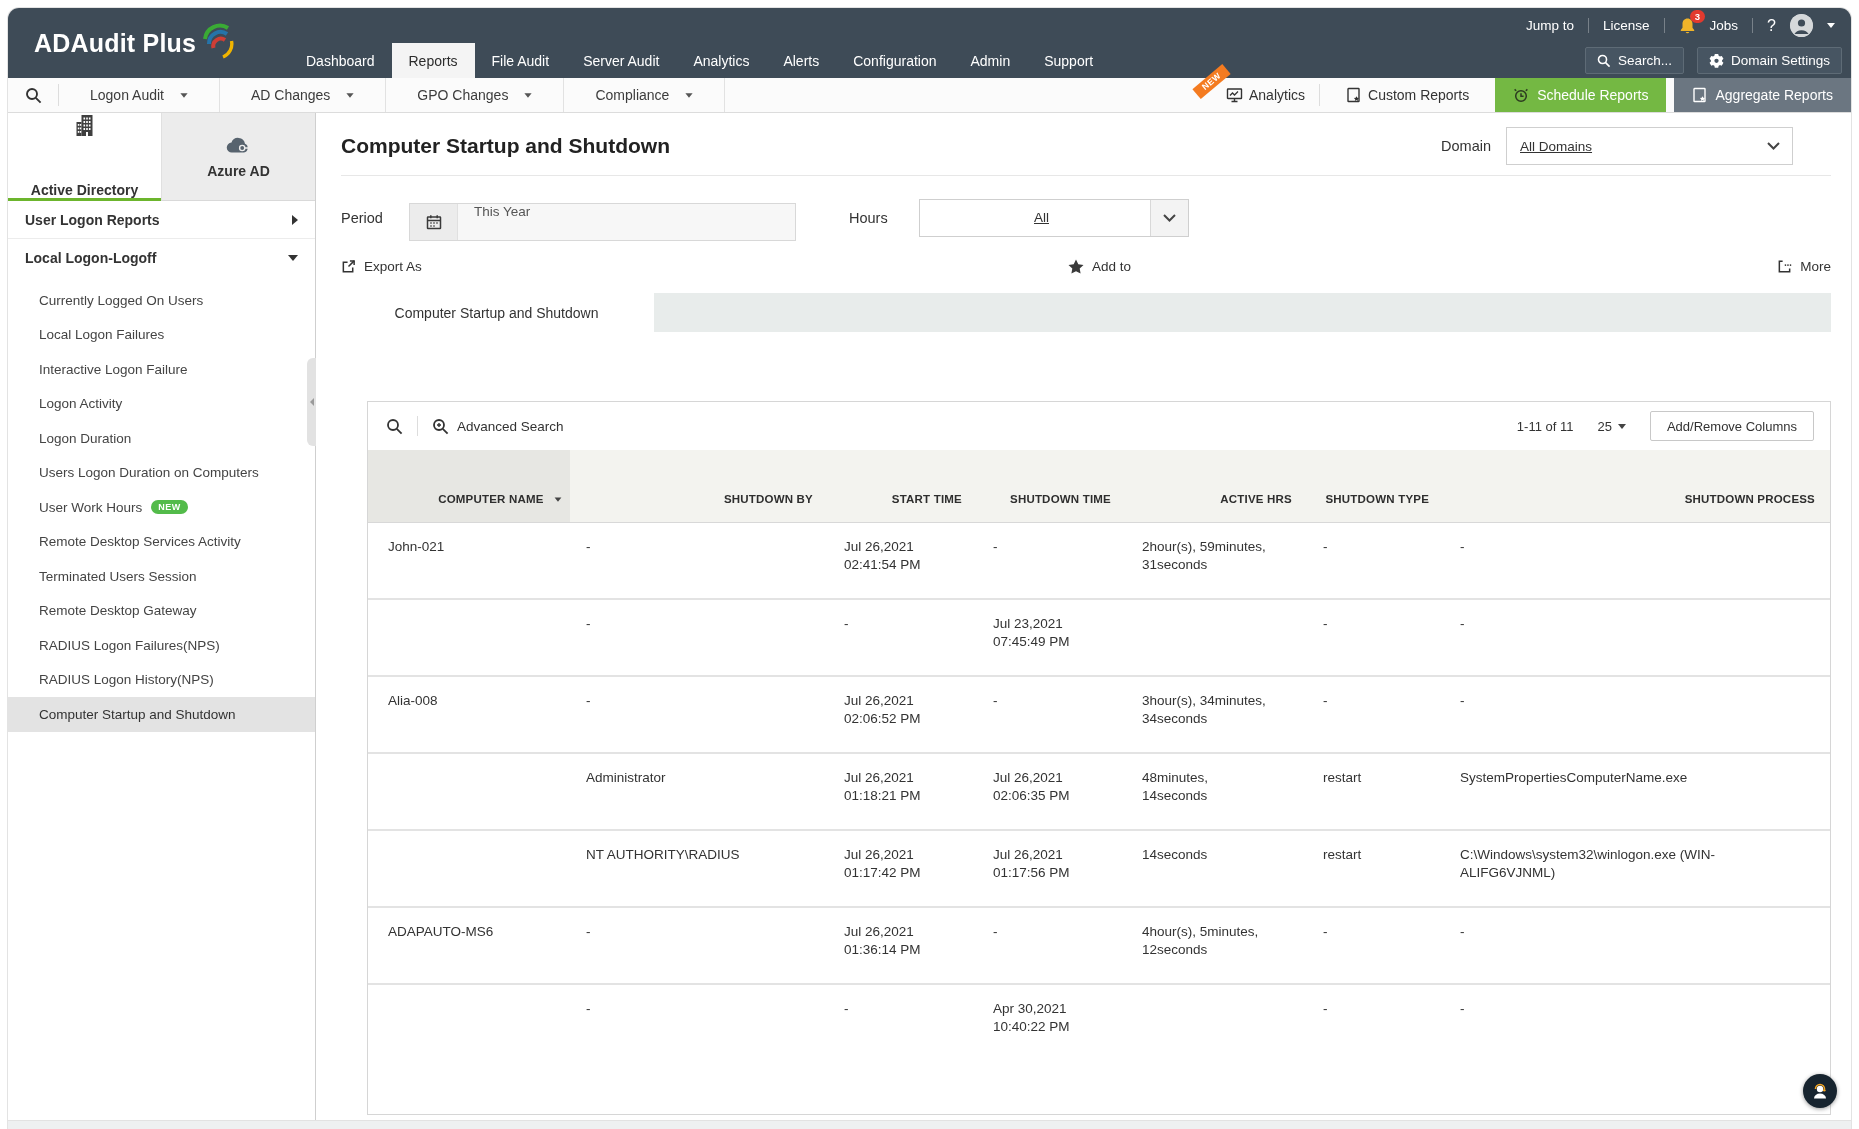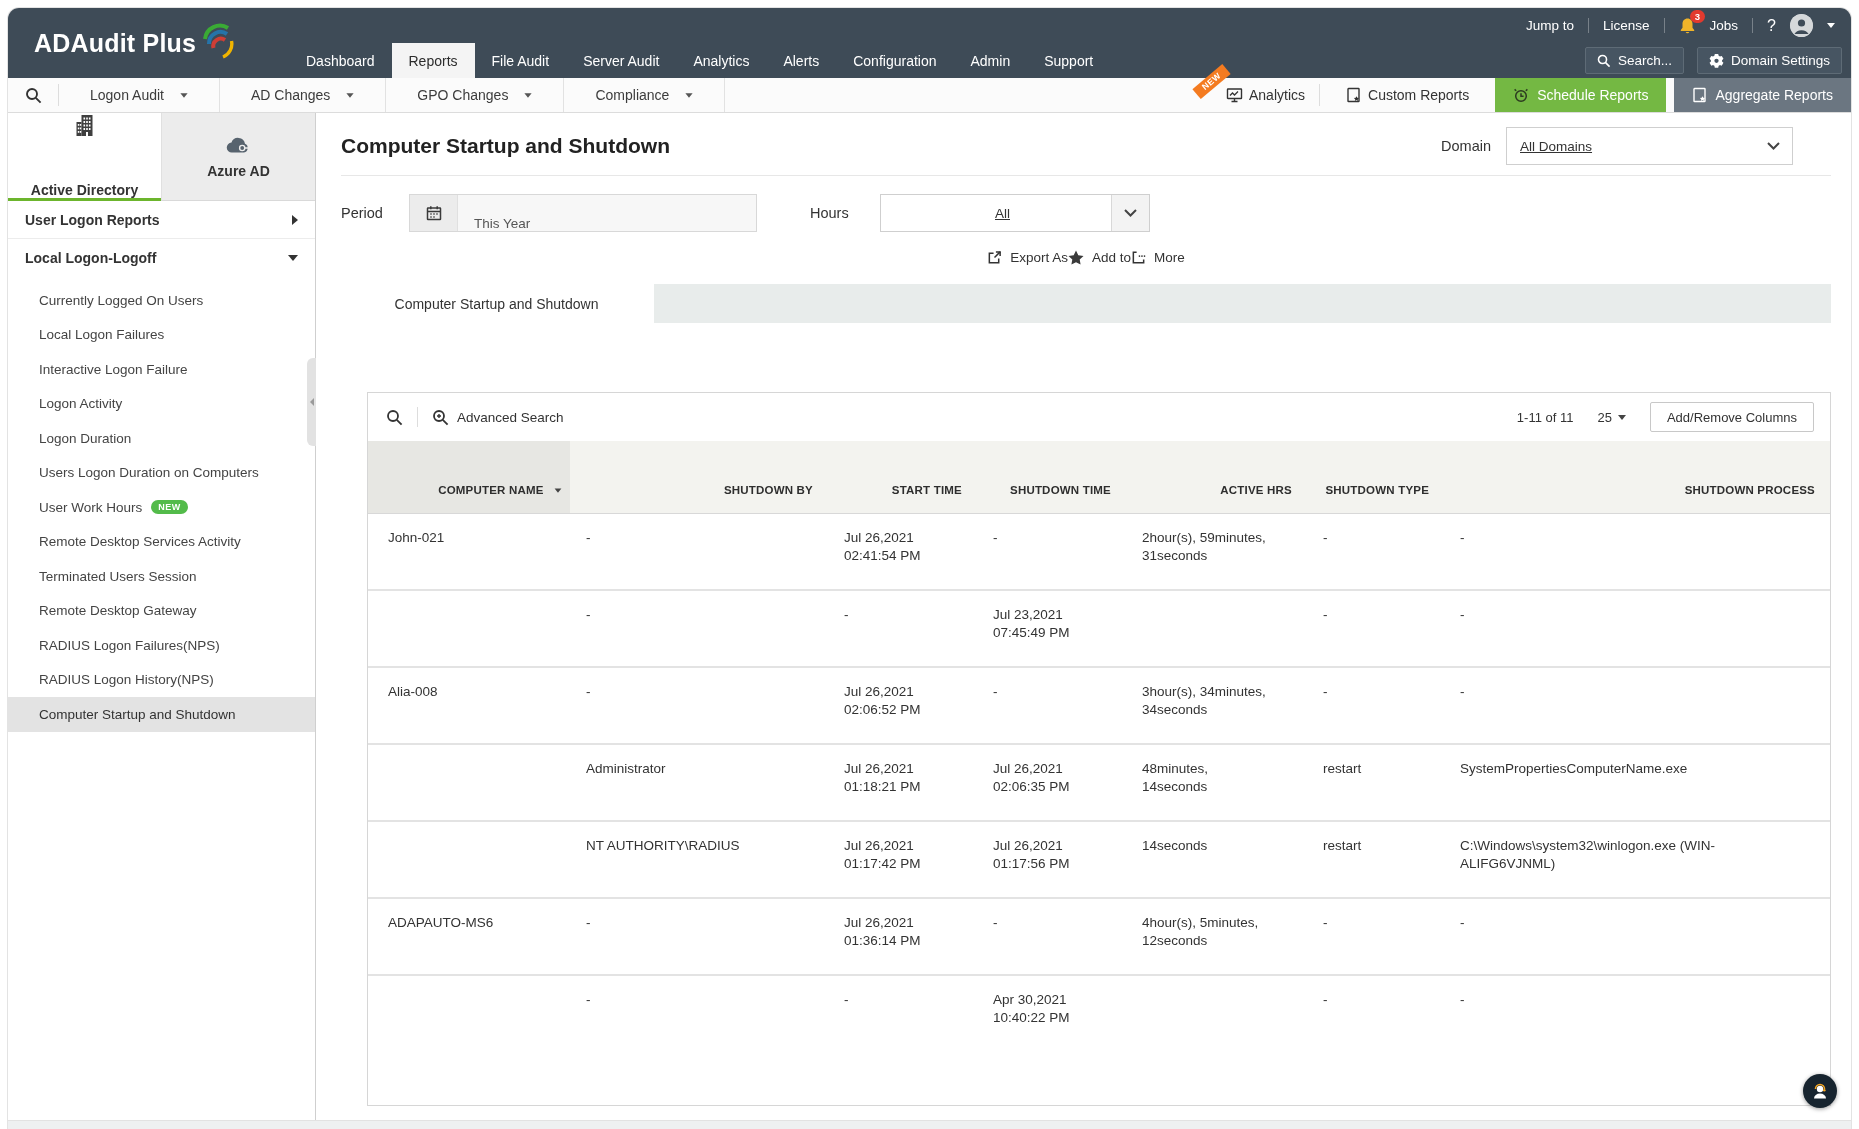--- a/index.html
+++ b/index.html
@@ -93,28 +93,28 @@
   .select { height:38px; border:1px solid #cfcfcf; background:#fff; display:flex; align-items:center;
             cursor:pointer; font-size:13.5px; color:#333; }
   .select .val { flex:1; padding-left:13px; white-space:nowrap; overflow:hidden;text-decoration:underline; }
   .chev-zone { width:38px; align-self:stretch; display:flex; align-items:center; justify-content:center;
                border-left:1px solid #d8d8d8; background:#f3f3f3; }
   .domain-select { width:287px; }
   .domain-select .chev-zone { background:#fff; border-left:none; }
   .rule { margin:8px 20px 0 0; border-top:1px solid #e7e7e7; }
   .filters { margin-top:18px; display:flex; align-items:center; }
   .flabel.period { width:68px; }
-  .period-box { width:348px; height:38px; border:1px solid #d8d8d8; background:#f7f7f7; display:flex;
-                align-items:flex-end; cursor:pointer; }
+  .period-box { width:387px; height:38px; border:1px solid #d8d8d8; background:#f7f7f7; display:flex;
+                align-items:flex-start; cursor:pointer;margin-top:9px; }
   .cal-zone { width:48px; align-self:stretch; display:flex; align-items:center; justify-content:center;
               background:#ececec; border-right:1px solid #e0e0e0; }
   .pval { padding-left:16px; font-size:13.5px; color:#555; }
   .flabel.hours { margin-left:53px; width:70px; }
   .hours-select { width:270px;text-align:center; }
-  .actions { margin:14px 20px 0 0; display:flex; justify-content:center; height:22px; align-items:center; }
+  .actions { margin:14px 20px 0 0; display:flex; justify-content:space-between; gap:34px; height:22px; align-items:center; }
   .action { display:flex; align-items:center; gap:8px; font-size:13.5px; color:#333; cursor:pointer; white-space:nowrap; }
   .tabstrip { margin:16px 20px 0 -2px; height:39px; background:#e8eceb; display:flex; }
   .rtab { background:#fff; width:315px; display:flex; align-items:center; justify-content:center;
           font-size:14px; color:#333; cursor:pointer; }
 
   
   .card { margin:69px 20px 0 26px; height:714px; border:1px solid #d6d6d6; background:#fff; overflow:hidden; }
   .card-toolbar { height:48px; display:flex; align-items:center; padding:0 16px 0 8px; }
   .tb-ic { display:flex; align-items:center; padding:0 10px; cursor:pointer; }
   .vsep2 { width:1px; height:20px; background:#ddd; margin:0 4px; }

